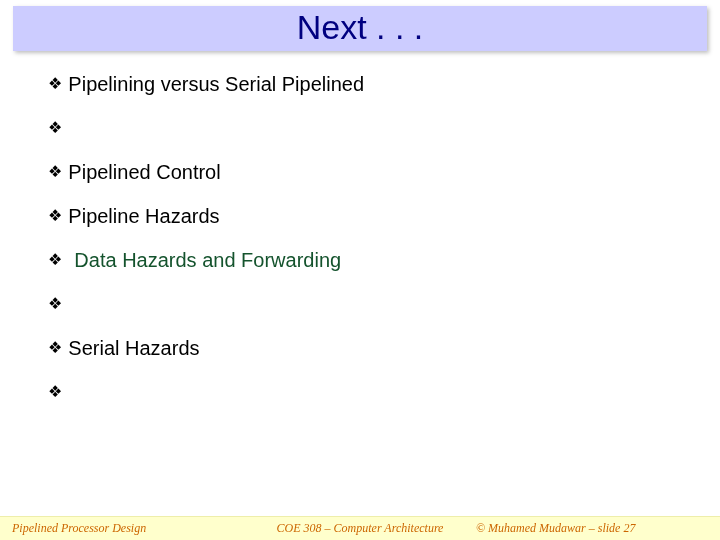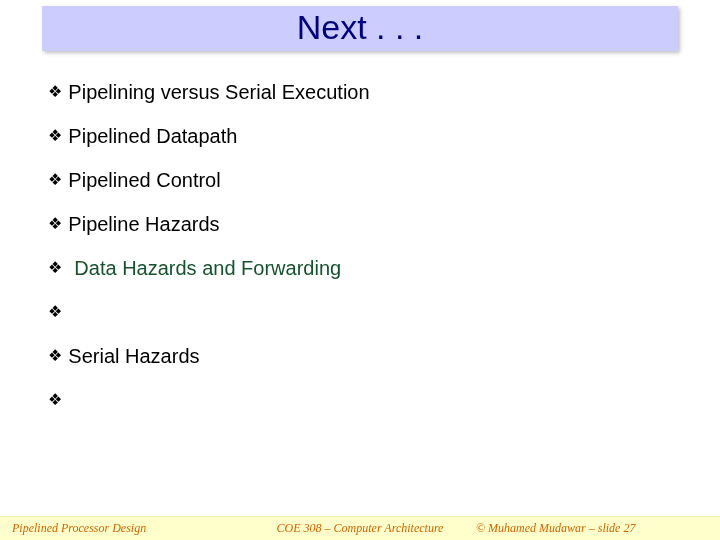--- a/index.html
+++ b/index.html
@@ -4,22 +4,22 @@
 <style>
   * { margin: 0; padding: 0; box-sizing: border-box; }
   html, body { width: 720px; height: 540px; overflow: hidden; }
   body {
     background: #ffffff;
     font-family: Arial, Helvetica, sans-serif;
     position: relative;
   }
   .title-bar {
     background: #ccccff;
-    width: 636px;
-    margin: 6px auto 8px auto;
+    width: 694px;
+    margin: 6px auto 0 auto;
     padding: 2px 0 4px 0;
     text-align: center;
     box-shadow: 2px 2px 4px rgba(0,0,0,0.25);
   }
   .title-text {
     font-family: "Comic Sans MS", "Comic Sans", cursive, sans-serif;
     font-size: 34px;
     color: #000080;
     font-weight: 400;
   }
@@ -68,25 +68,24 @@
 </head>
 <body>
 
 <div class="title-bar">
   <span class="title-text">Next . . .</span>
 </div>
 
 <div class="content">
   <div class="item">
     <span class="bullet">❖</span>
-    <span class="item-text">Pipelining versus Serial Execution</span>
+    <span class="item-text">Pipelining versus Serial Pipelined</span>
   </div>
   <div class="item">
     <span class="bullet">❖</span>
-    <span class="item-text">Pipelined Datapath</span>
   </div>
   <div class="item">
     <span class="bullet">❖</span>
     <span class="item-text">Pipelined Control</span>
   </div>
   <div class="item">
     <span class="bullet">❖</span>
     <span class="item-text">Pipeline Hazards</span>
   </div>
   <div class="item">

